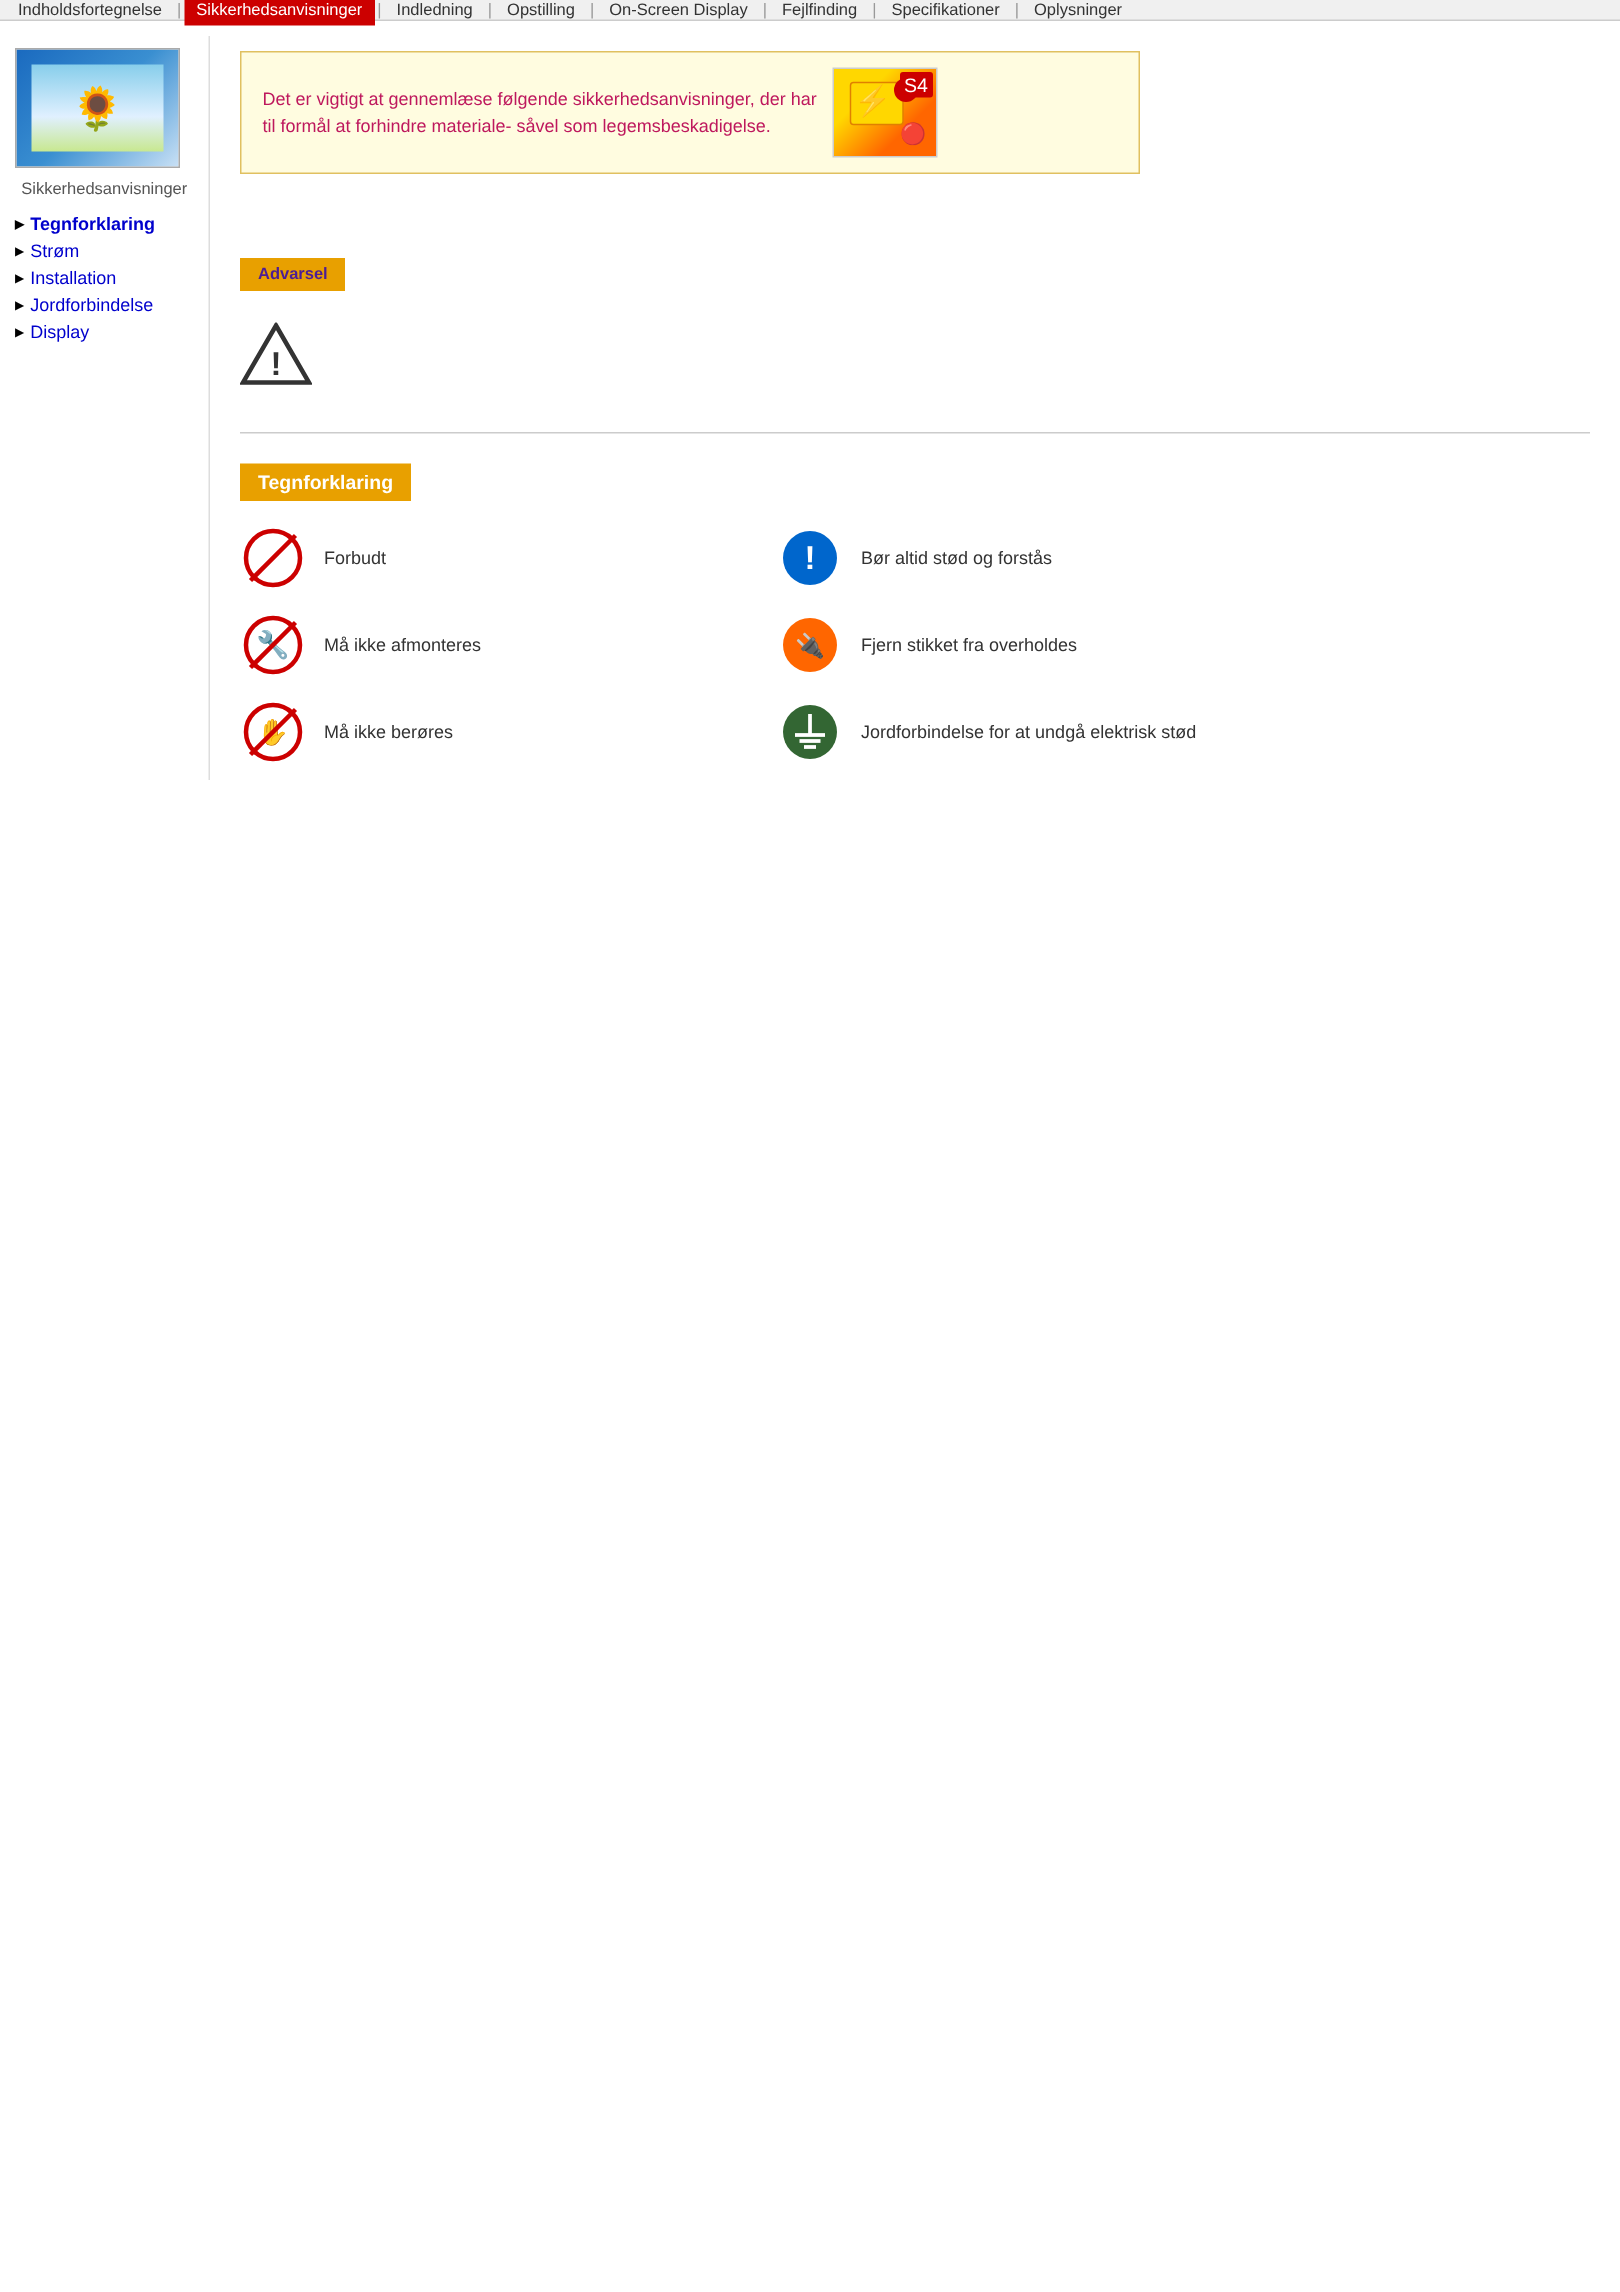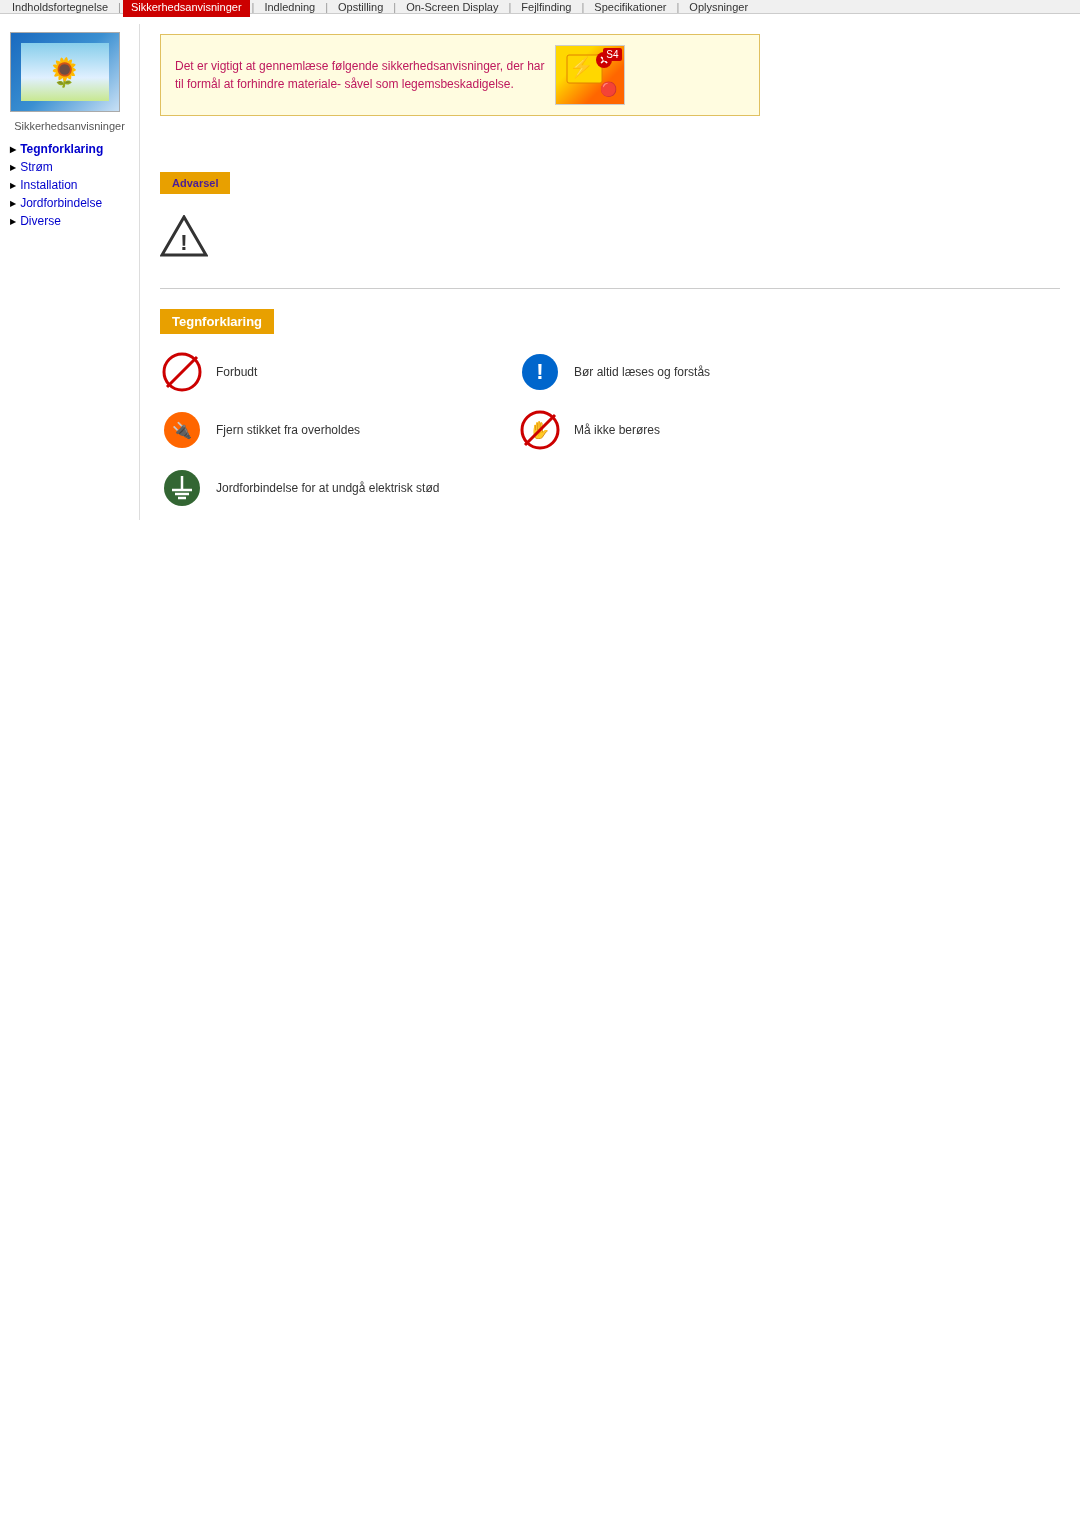--- a/index.html
+++ b/index.html
@@ -131,21 +131,21 @@
       align-items: center;
       justify-content: center;
       font-size: 24px;
     }
     .warning-badge {
       position: absolute;
       top: 2px;
       right: 2px;
       background: #c00;
       color: white;
-      font-size: 10px;
+      font-size: 13px;
       padding: 1px 3px;
       border-radius: 2px;
     }
 
     
     .section-header {
       background: #e8a000;
       color: #4c1d95;
       padding: 5px 12px;
       font-size: 11px;
@@ -251,21 +251,21 @@
     <div class="sidebar-image">
       <div class="sidebar-image-inner">
         <span class="flower-icon">🌻</span>
       </div>
     </div>
     <div class="sidebar-label">Sikkerhedsanvisninger</div>
     <div class="sidebar-link active-link">Tegnforklaring</div>
     <div class="sidebar-link">Strøm</div>
     <div class="sidebar-link">Installation</div>
     <div class="sidebar-link">Jordforbindelse</div>
-    <div class="sidebar-link">Diverse</div>
+    <div class="sidebar-link">Display</div>
   </div>
 
   <div class="content">
 
     <div class="warning-box">
       <div class="warning-text">
         <span>Det er vigtigt at gennemlæse følgende sikkerhedsanvisninger, der har</span><br>
         <span>til formål at forhindre materiale- såvel som legemsbeskadigelse.</span>
       </div>
       <div class="warning-image-box">
@@ -311,23 +311,34 @@
           <span class="symbol-label">Forbudt</span>
         </div>
 
         <div class="symbol-item">
           <div class="symbol-icon">
             <svg width="40" height="40" viewBox="0 0 40 40">
               <circle cx="20" cy="20" r="18" fill="#0066cc"></circle>
               <text x="20" y="27" font-size="22" fill="white" text-anchor="middle" font-weight="bold" font-family="Arial">!</text>
             </svg>
           </div>
-          <span class="symbol-label">Bør altid læses og forstås</span>
-        </div>
-
+          <span class="symbol-label">Bør altid stød og forstås</span>
+        </div>
+
+        <div class="symbol-item">
+          <div class="symbol-icon">
+            <svg width="40" height="40" viewBox="0 0 40 40">
+              <circle cx="20" cy="20" r="18" fill="white" stroke="#cc0000" stroke-width="3"></circle>
+
+              <text x="20" y="26" font-size="18" text-anchor="middle" fill="#555">🔧</text>
+              <line x1="5" y1="35" x2="35" y2="5" stroke="#cc0000" stroke-width="3"></line>
+            </svg>
+          </div>
+          <span class="symbol-label">Må ikke afmonteres</span>
+        </div>
 
         <div class="symbol-item">
           <div class="symbol-icon">
             <svg width="40" height="40" viewBox="0 0 40 40">
               <circle cx="20" cy="20" r="18" fill="#ff6600"></circle>
               <text x="20" y="26" font-size="16" text-anchor="middle" fill="white">🔌</text>
             </svg>
           </div>
           <span class="symbol-label">Fjern stikket fra overholdes</span>
         </div>

